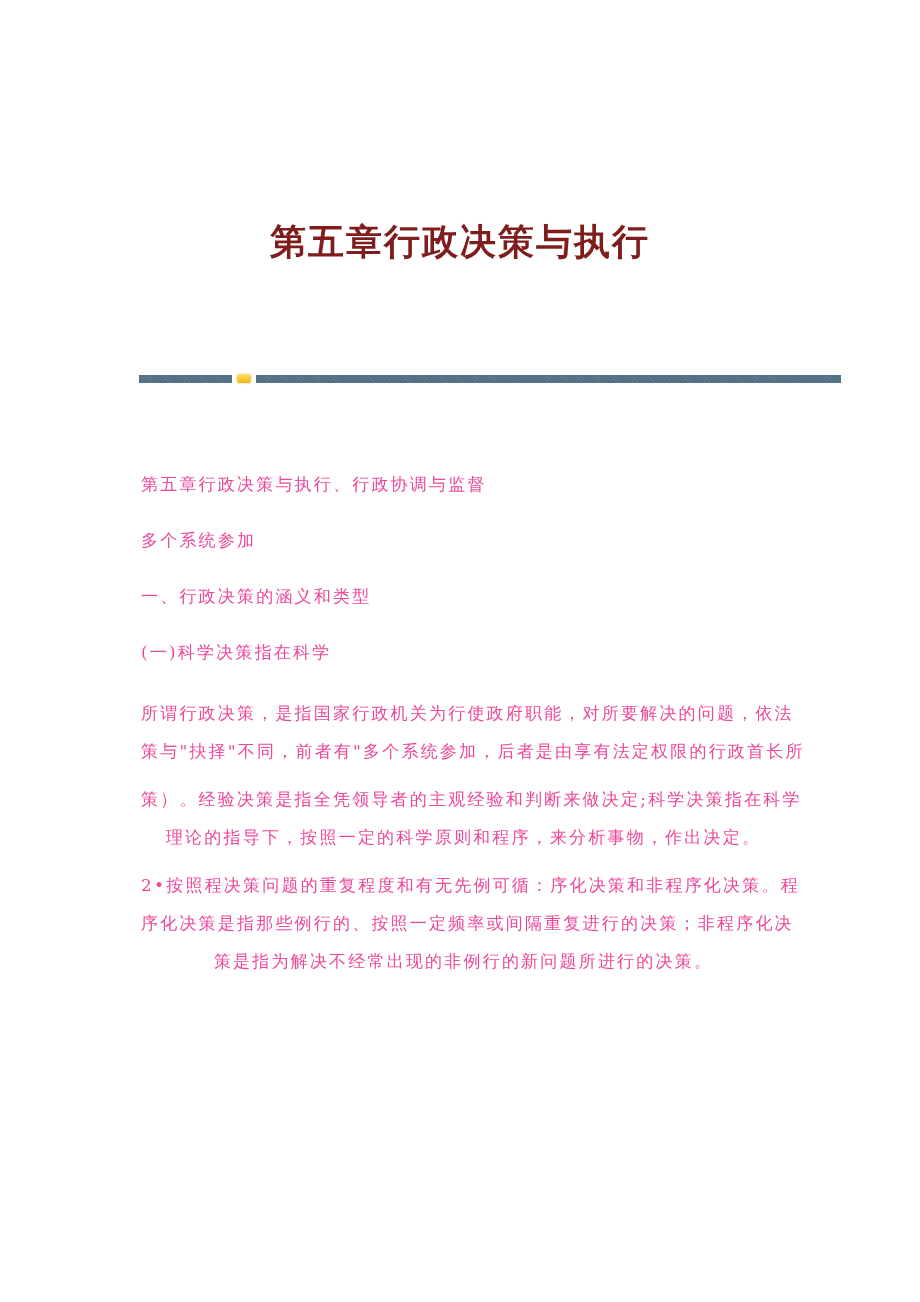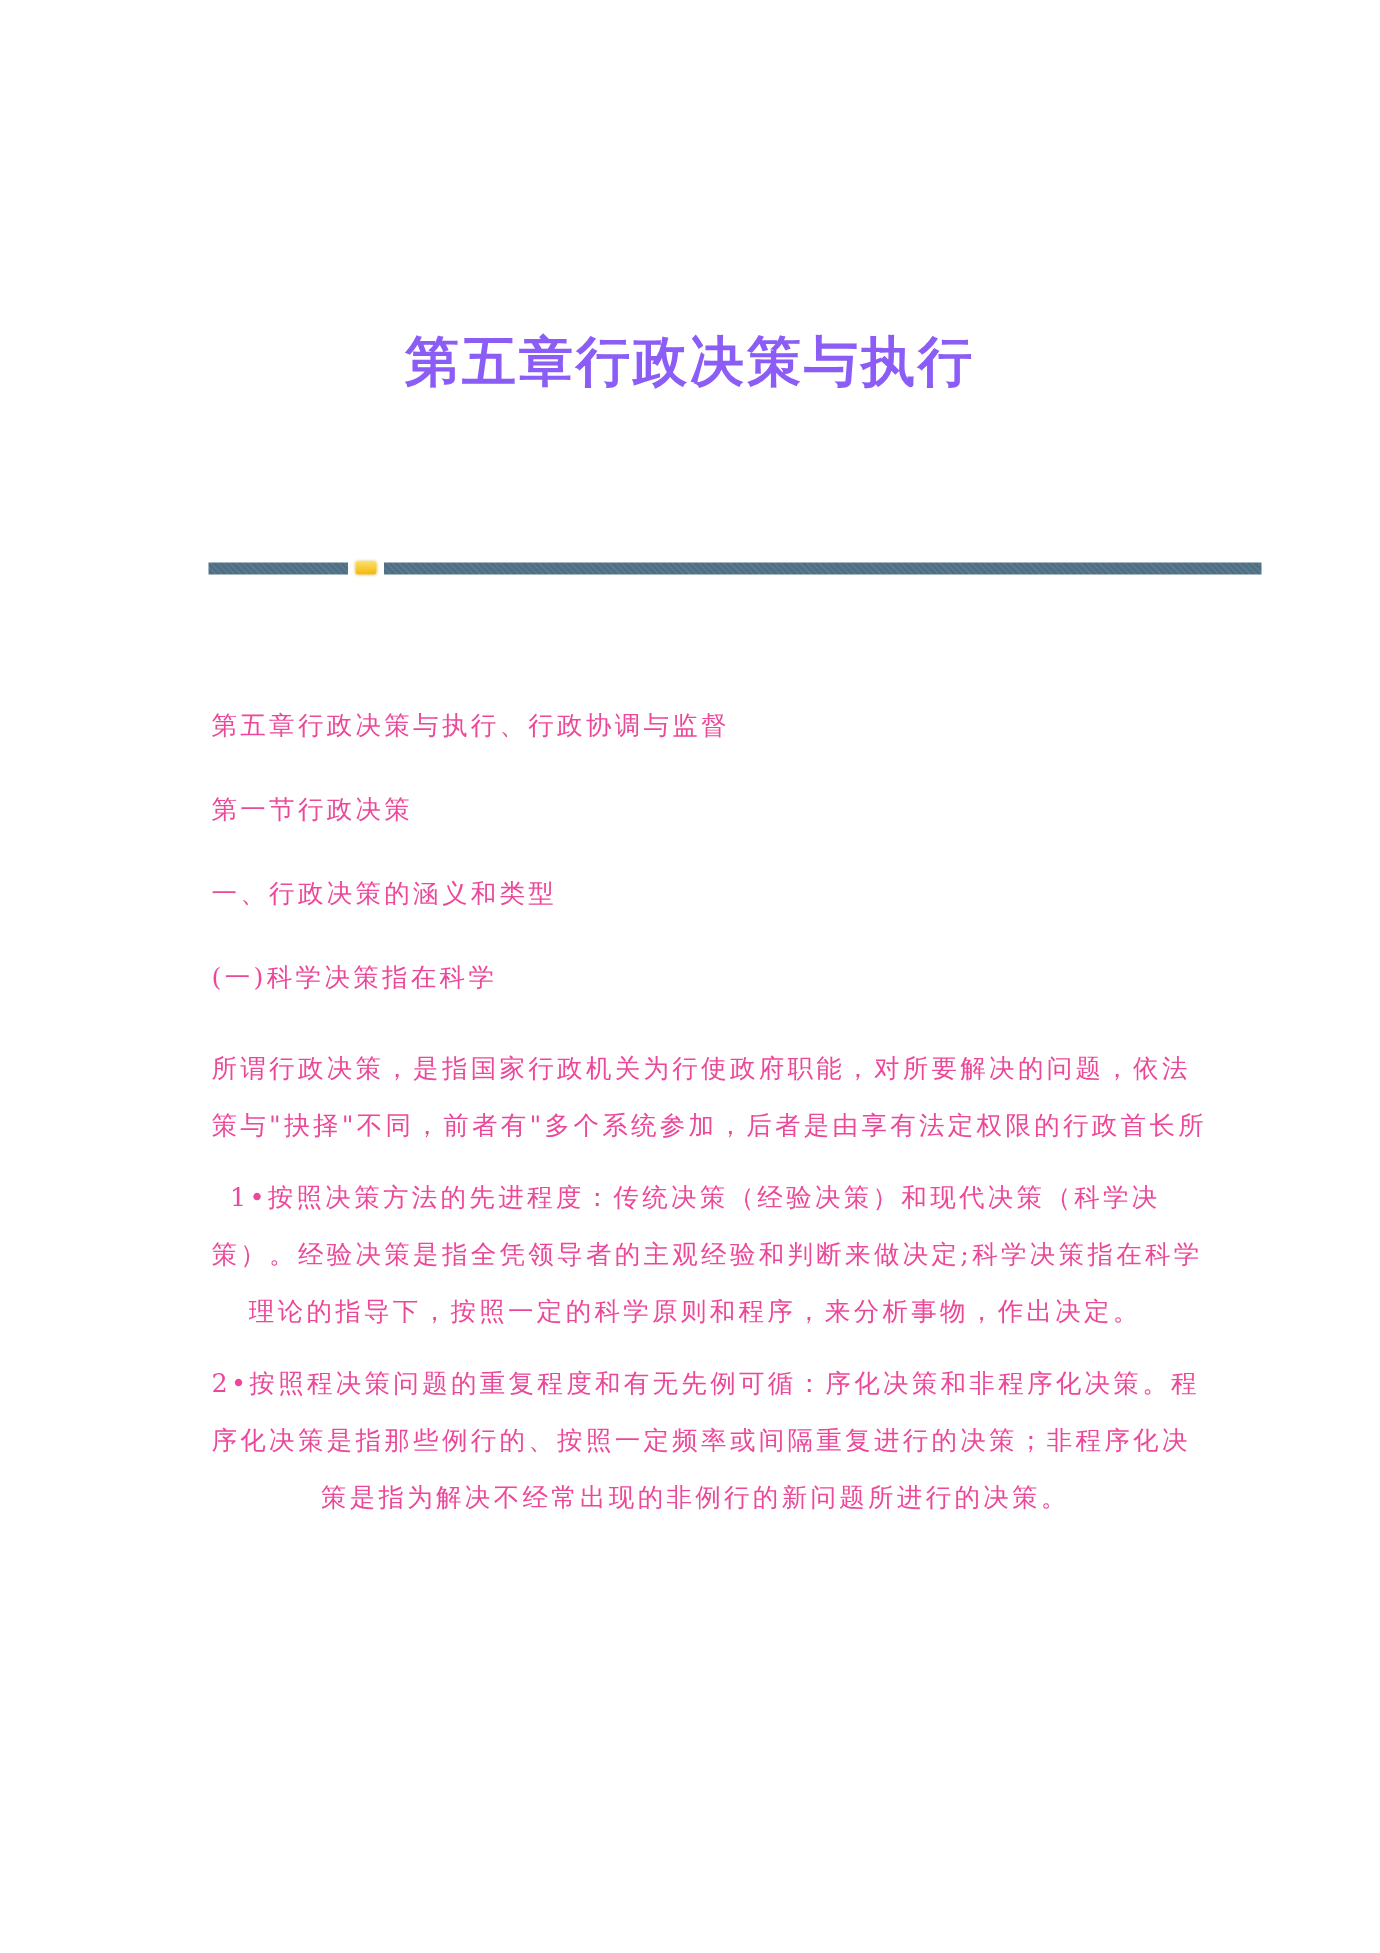--- a/index.html
+++ b/index.html
@@ -17,21 +17,21 @@
     }
     .page-title {
       position: absolute;
       left: 0;
       top: 212px;
       width: 920px;
       text-align: center;
       font-family: "DejaVu Sans", "Liberation Sans", sans-serif;
       font-size: 36px;
       font-weight: bold;
-      color: #8b5cf6;
+      color: #7f1d1d;
       letter-spacing: 2px;
       line-height: 60px;
     }
     .divider {
       position: absolute;
       top: 375px;
       left: 139px;
       width: 702px;
       height: 9px;
     }
@@ -97,31 +97,30 @@
 <div class="page-title">第五章行政决策与执行</div>
 
 <div class="divider">
   <div class="bar-left"></div>
   <div class="ornament"></div>
   <div class="bar-right"></div>
 </div>
 
 <div class="content">
   <p class="para heading-line">第五章行政决策与执行、行政协调与监督</p>
-  <p class="para heading-line">第一节行政决策</p>
+  <p class="para heading-line">多个系统参加</p>
   <p class="para heading-line">一、行政决策的涵义和类型</p>
   <p class="para heading-line">(一)科学决策指在科学</p>
 
   <div class="para body-para">
     <span class="line">所谓行政决策，是指国家行政机关为行使政府职能，对所要解决的问题，依法</span>
     <span class="line">策与"抉择"不同，前者有"多个系统参加，后者是由享有法定权限的行政首长所</span>
   </div>
 
   <div class="para body-para">
-    <span class="line">1•按照决策方法的先进程度：传统决策（经验决策）和现代决策（科学决</span>
     <span class="line">策）。经验决策是指全凭领导者的主观经验和判断来做决定;科学决策指在科学</span>
     <span class="line">理论的指导下，按照一定的科学原则和程序，来分析事物，作出决定。</span>
   </div>
 
   <div class="para body-para">
     <span class="line">2•按照程决策问题的重复程度和有无先例可循：序化决策和非程序化决策。程</span>
     <span class="line">序化决策是指那些例行的、按照一定频率或间隔重复进行的决策；非程序化决</span>
     <span class="line">策是指为解决不经常出现的非例行的新问题所进行的决策。</span>
   </div>
 </div>

